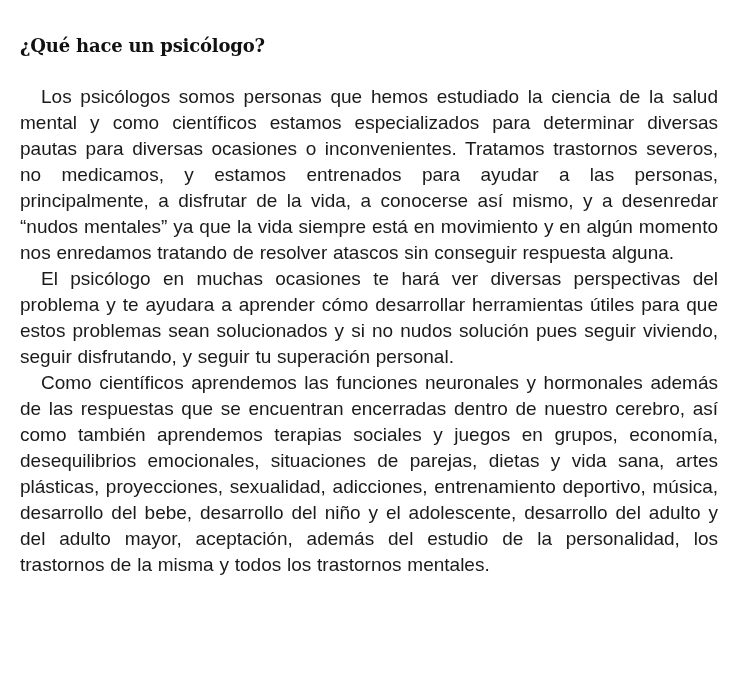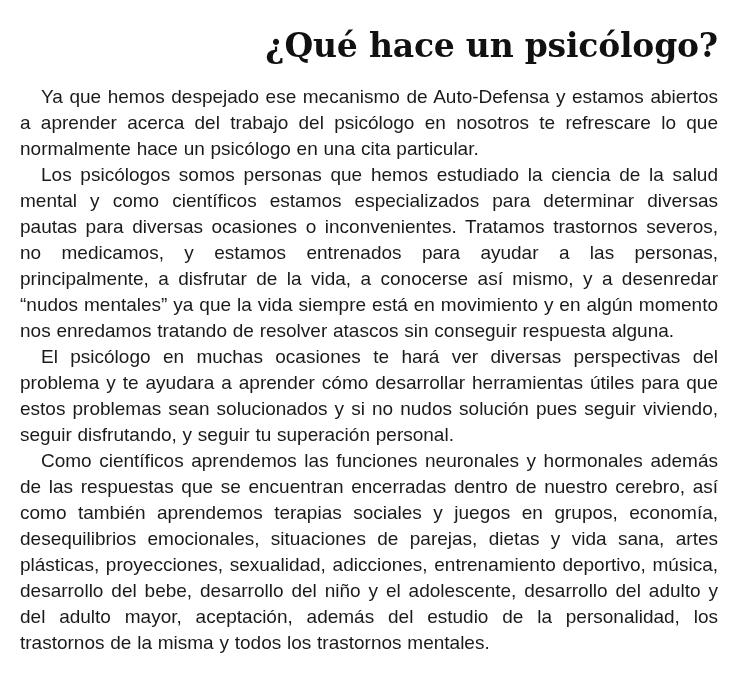--- a/index.html
+++ b/index.html
@@ -15,44 +15,42 @@
   .page {
     box-sizing: border-box;
     width: 738px;
     height: 700px;
     padding: 20px 20px 0 20px;
     background: #ffffff;
   }
   .doc-title {
     font-family: "DejaVu Serif", "Liberation Serif", serif;
     font-weight: bold;
-    font-size: 33px;
+    font-size: 18px;
     line-height: 32px;
     color: #111111;
     margin: 10px 0 22px 0;
     letter-spacing: -0.2px;
-    text-align: right;
   }
   .doc-paragraph {
     font-family: "Liberation Sans", "DejaVu Sans", sans-serif;
     font-size: 19px;
     line-height: 26px;
     color: #1a1a1a;
     text-align: justify;
     text-indent: 21px;
     margin: 0;
     word-spacing: 0.5px;
   }
 </style>
 </head>
 <body>
 
 <div class="page">
   <h1 class="doc-title">¿Qué hace un psicólogo?</h1>
 
-  <p class="doc-paragraph">Ya que hemos despejado ese mecanismo de Auto-Defensa y estamos abiertos a aprender acerca del trabajo del psicólogo en nosotros te refrescare lo que normalmente hace un psicólogo en una cita particular.</p>
 
   <p class="doc-paragraph">Los psicólogos somos personas que hemos estudiado la ciencia de la salud mental y como científicos estamos especializados para determinar diversas pautas para diversas ocasiones o inconvenientes. Tratamos trastornos severos, no medicamos, y estamos entrenados para ayudar a las personas, principalmente, a disfrutar de la vida, a conocerse así mismo, y a desenredar “nudos mentales” ya que la vida siempre está en movimiento y en algún momento nos enredamos tratando de resolver atascos sin conseguir respuesta alguna.</p>
 
   <p class="doc-paragraph">El psicólogo en muchas ocasiones te hará ver diversas perspectivas del problema y te ayudara a aprender cómo desarrollar herramientas útiles para que estos problemas sean solucionados y si no nudos solución pues seguir viviendo, seguir disfrutando, y seguir tu superación personal.</p>
 
   <p class="doc-paragraph">Como científicos aprendemos las funciones neuronales y hormonales además de las respuestas que se encuentran encerradas dentro de nuestro cerebro, así como también aprendemos terapias sociales y juegos en grupos, economía, desequilibrios emocionales, situaciones de parejas, dietas y vida sana, artes plásticas, proyecciones, sexualidad, adicciones, entrenamiento deportivo, música, desarrollo del bebe, desarrollo del niño y el adolescente, desarrollo del adulto y del adulto mayor, aceptación, además del estudio de la personalidad, los trastornos de la misma y todos los trastornos mentales.</p>
 </div>
 
 </body></html>

